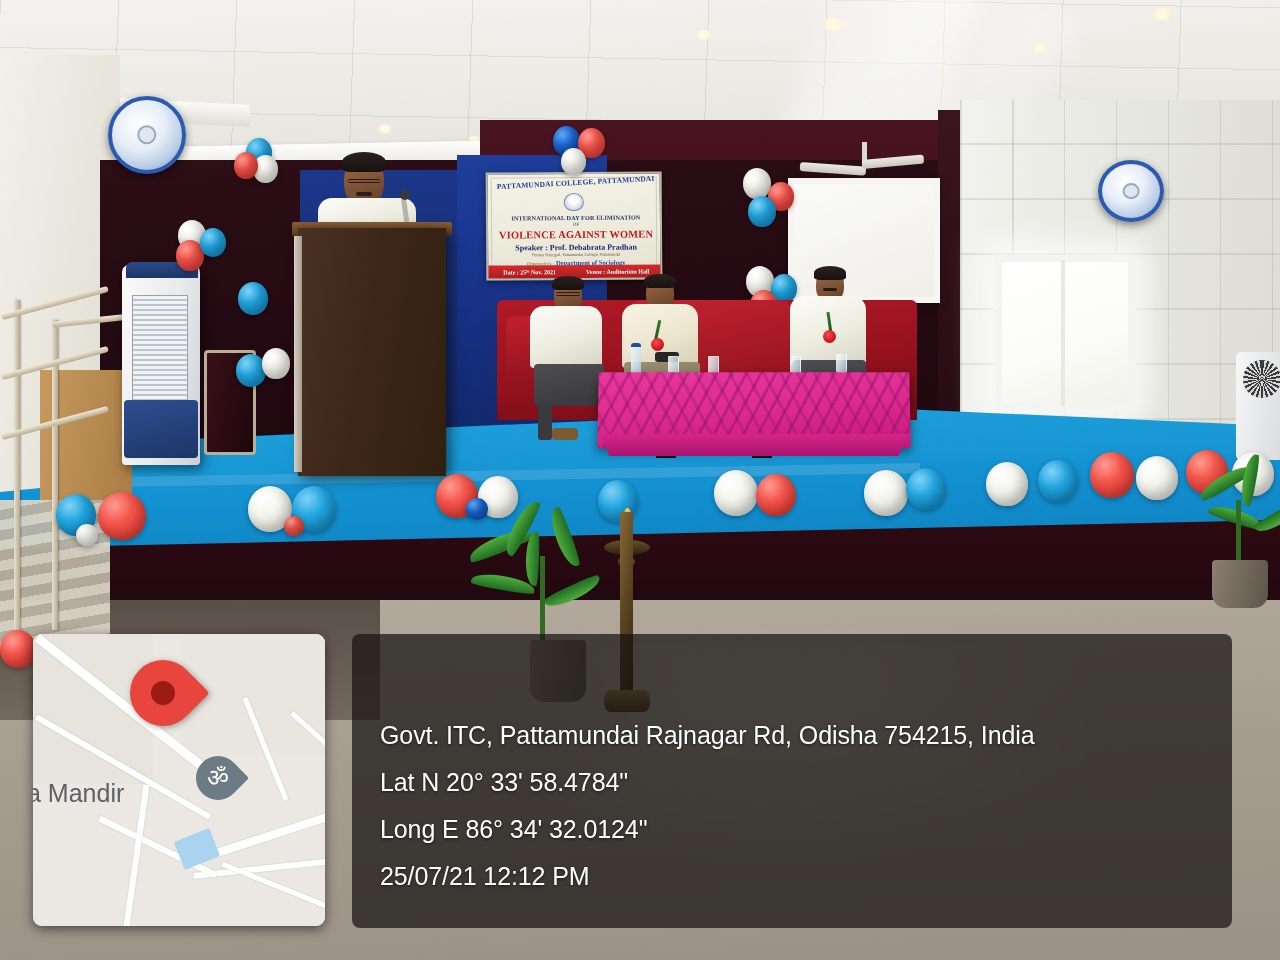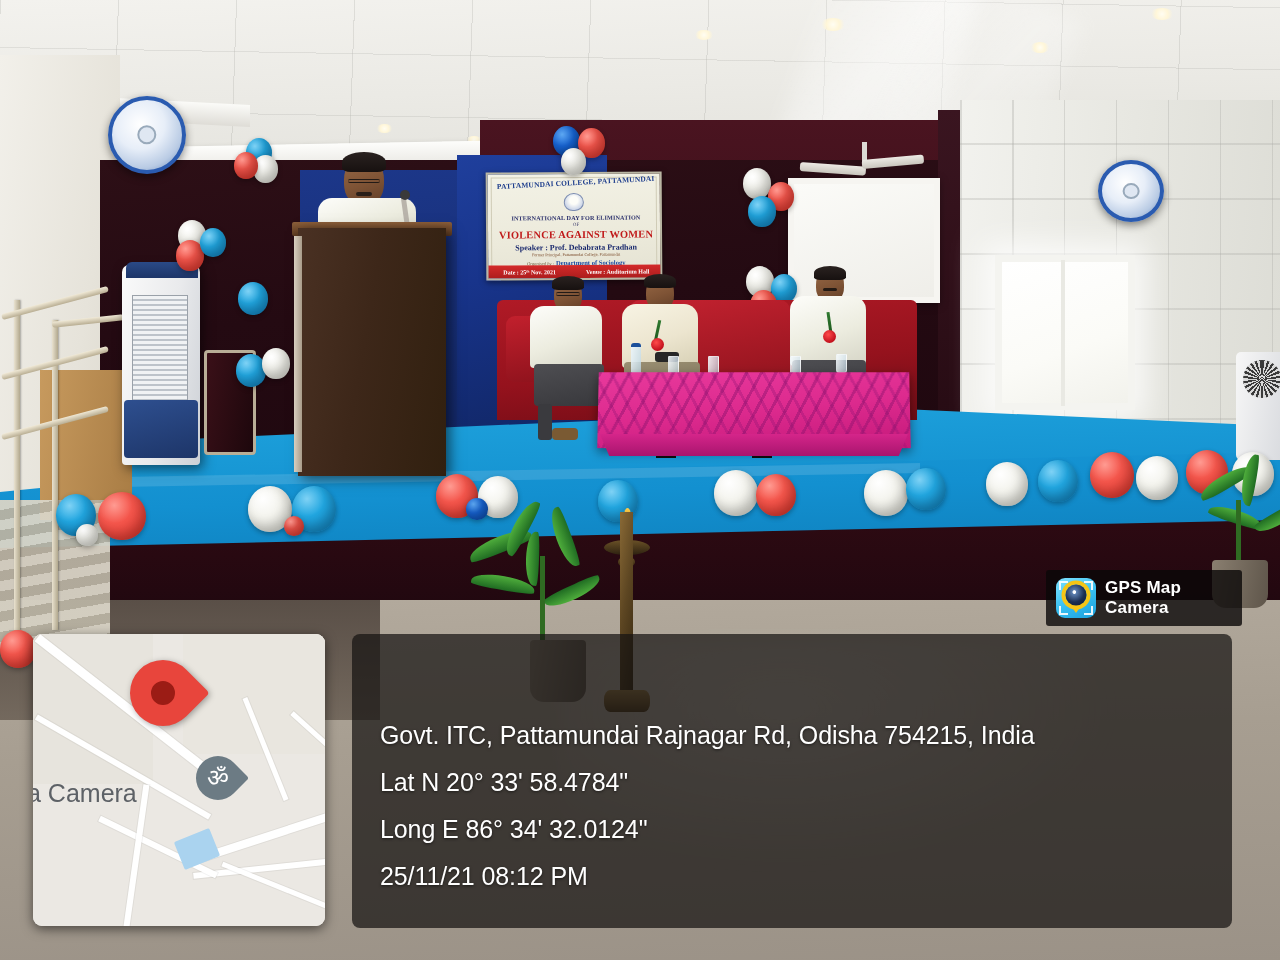--- a/index.html
+++ b/index.html
@@ -696,52 +696,41 @@
   </div>
 
   <div>
     <div class="lamp-flame"></div>
     <div class="lamp-bowl"></div>
     <div class="lamp-knob"></div>
     <div class="lamp-stand"></div>
     <div class="lamp-base"></div>
   </div>
 
-  <div class="wm">
-    <div class="wm-icon">
-      <div class="corner" style="left:3px;top:3px;border-right:none;border-bottom:none"></div>
-      <div class="corner" style="right:3px;top:3px;border-left:none;border-bottom:none"></div>
-      <div class="corner" style="left:3px;bottom:3px;border-right:none;border-top:none"></div>
-      <div class="corner" style="right:3px;bottom:3px;border-left:none;border-top:none"></div>
-      <div class="pin-tail"></div>
-      <div class="lens"></div>
-    </div>
-    <div class="wm-text">GPS Map Camera</div>
-  </div>
 
   <div class="gps-panel"></div>
   <div class="gps-line gps-l1">Govt. ITC, Pattamundai Rajnagar Rd, Odisha 754215, India</div>
   <div class="gps-line gps-l2">Lat N 20° 33' 58.4784"</div>
   <div class="gps-line gps-l3">Long E 86° 34' 32.0124"</div>
-  <div class="gps-line gps-l4">25/11/21 08:12 PM</div>
+  <div class="gps-line gps-l4">25/07/21 12:12 PM</div>
 
   <div class="map-card">
     <div class="map-bg"></div>
     <div class="map-land" style="left:0;top:0;width:120px;height:150px;background:#e7e4dd"></div>
     <div class="map-land" style="left:150px;top:0;width:150px;height:120px;background:#e9e6df"></div>
     <div class="map-road" style="left:-20px;top:70px;width:230px;height:9px;transform:rotate(38deg)"></div>
     <div class="map-road" style="left:-10px;top:130px;width:200px;height:6px;transform:rotate(30deg)"></div>
     <div class="map-road" style="left:150px;top:195px;width:190px;height:8px;transform:rotate(-18deg)"></div>
     <div class="map-road" style="left:160px;top:230px;width:170px;height:6px;transform:rotate(-6deg)"></div>
     <div class="map-road" style="left:60px;top:210px;width:130px;height:6px;transform:rotate(26deg)"></div>
     <div class="map-road" style="left:100px;top:150px;width:6px;height:150px;transform:rotate(8deg)"></div>
     <div class="map-road" style="left:230px;top:60px;width:5px;height:110px;transform:rotate(-22deg)"></div>
     <div class="map-road" style="left:250px;top:100px;width:70px;height:5px;transform:rotate(42deg)"></div>
     <div class="map-road" style="left:185px;top:250px;width:120px;height:5px;transform:rotate(22deg)"></div>
     <div class="map-water" style="left:145px;top:200px;width:38px;height:30px;transform:rotate(-22deg)"></div>
-    <div class="map-label" style="left:-6px;top:145px">a Camera</div>
+    <div class="map-label" style="left:-6px;top:145px">a Mandir</div>
   </div>
   <div class="map-pin"></div>
   <div class="map-temple">
     <span>ॐ</span>
   </div>
 
 </div>
 
 </body></html>

